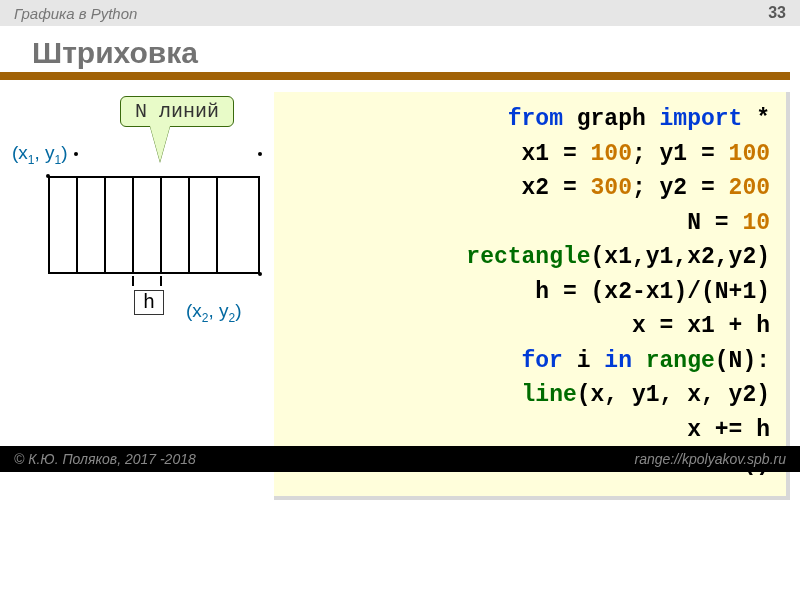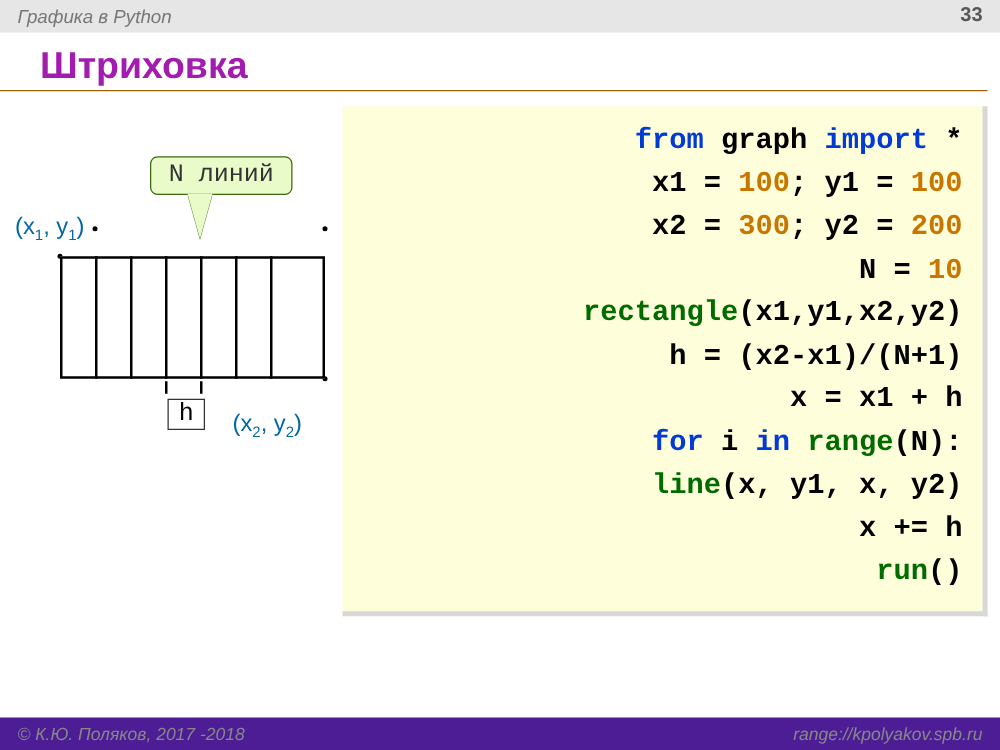--- a/index.html
+++ b/index.html
@@ -7,21 +7,21 @@
     padding: 0;
     width: 800px;
     height: 600px;
     font-family: Arial, sans-serif;
     background: #fff;
     overflow: hidden;
   }
   .slide {
     position: relative;
     width: 800px;
-    height: 600px;
+    height: 472px;
     box-sizing: border-box;
   }
   .topbar {
     background: #e6e6e6;
     color: #777;
     font-style: italic;
     font-size: 15px;
     padding: 4px 14px;
     display: flex;
     justify-content: space-between;
@@ -29,35 +29,34 @@
   }
   .pagenum {
     font-style: normal;
     font-weight: bold;
     color: #585858;
     font-size: 16px;
   }
   .title {
     font-size: 30px;
     font-weight: bold;
-    color: #a21caf;
+    color: #737373;
     padding: 10px 24px 2px 32px;
-    border-bottom: 1px solid #a16207;
+    border-bottom: 8px solid #a16207;
     margin: 0 10px 12px 0;
   }
   .content {
     display: flex;
     padding: 0 10px 0 10px;
   }
   
   .diagram {
     width: 260px;
     position: relative;
     height: 260px;
-    margin-top: 36px;
   }
   .callout {
     position: absolute;
     left: 110px;
     top: 4px;
     background: #e8fbc8;
     border: 1px solid #3a6a0d;
     border-radius: 6px;
     padding: 3px 14px;
     font-family: "Courier New", monospace;
@@ -138,21 +137,21 @@
     margin-left: 4px;
     text-align: right;
   }
   .kw { color: #003bd6; }
   .num { color: #c87600; }
   .ident { color: #006c00; }
 
   .footer {
     position: absolute;
     left: 0; right: 0; bottom: 0;
-    background: #4c1d95;
+    background: #000000;
     color: #888;
     font-style: italic;
     font-size: 14px;
     padding: 5px 14px;
     display: flex;
     justify-content: space-between;
   }
 </style>
 </head>
 <body>

